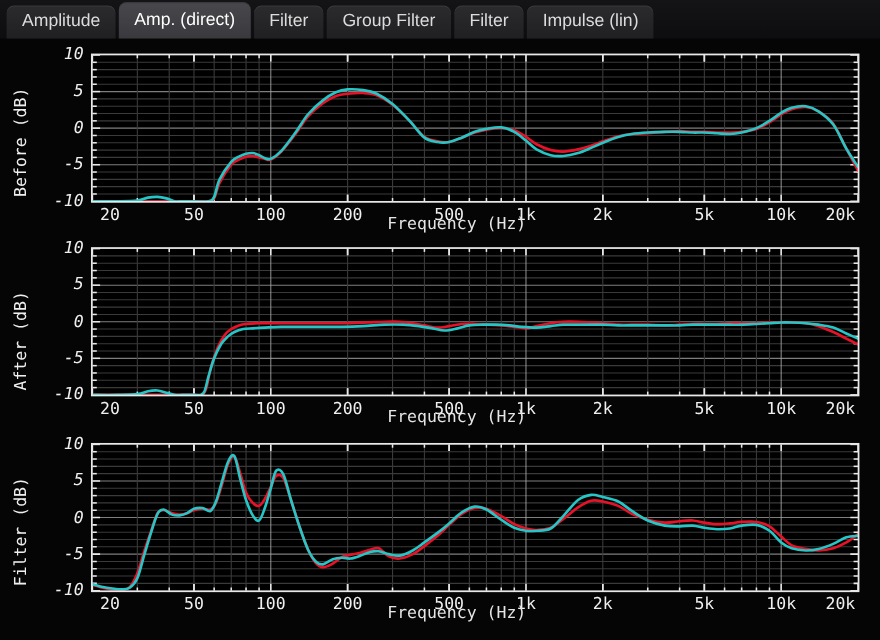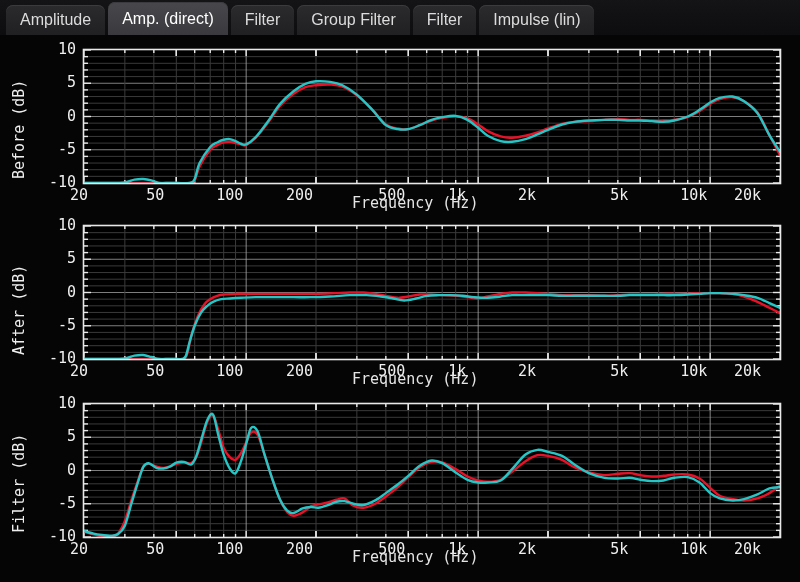--- a/index.html
+++ b/index.html
@@ -14,23 +14,23 @@
        border-radius:7px 7px 0 0;font-size:16px;color:#dcdcdc;white-space:nowrap;
        background:linear-gradient(#2b2b2e,#202023);
        box-shadow:inset 0 1px 0 #3b3b3f;cursor:default;}
   .tab.active{background:linear-gradient(#48484c,#3a3a3e);color:#ffffff;height:33px;line-height:33px;}
 
   
   .chart{position:absolute;left:0;width:800px;}
   .ylabel{position:absolute;color:#efefef;font-family:"DejaVu Sans Mono","Liberation Mono",monospace;
           font-size:15px;letter-spacing:0px;transform-origin:0 0;transform:rotate(-90deg);white-space:nowrap;}
   .ytick{position:absolute;color:#efefef;font-family:"DejaVu Sans Mono","Liberation Mono",monospace;
-         font-size:15px;text-align:right;width:50px;}
+         font-size:15px;text-align:right;width:50px;font-style:italic;}
   .xtick{position:absolute;color:#efefef;font-family:"DejaVu Sans Mono","Liberation Mono",monospace;
-         font-size:15px;text-align:left;width:60px;}
+         font-size:15px;text-align:center;width:60px;}
   .xlabel{position:absolute;color:#e5e5e5;font-family:"DejaVu Sans Mono","Liberation Mono",monospace;
           font-size:15px;white-space:nowrap;}
   svg{display:block;}
 </style>
 </head>
 <body>
 
 <div id="root">
 
   <div class="tabbar">

